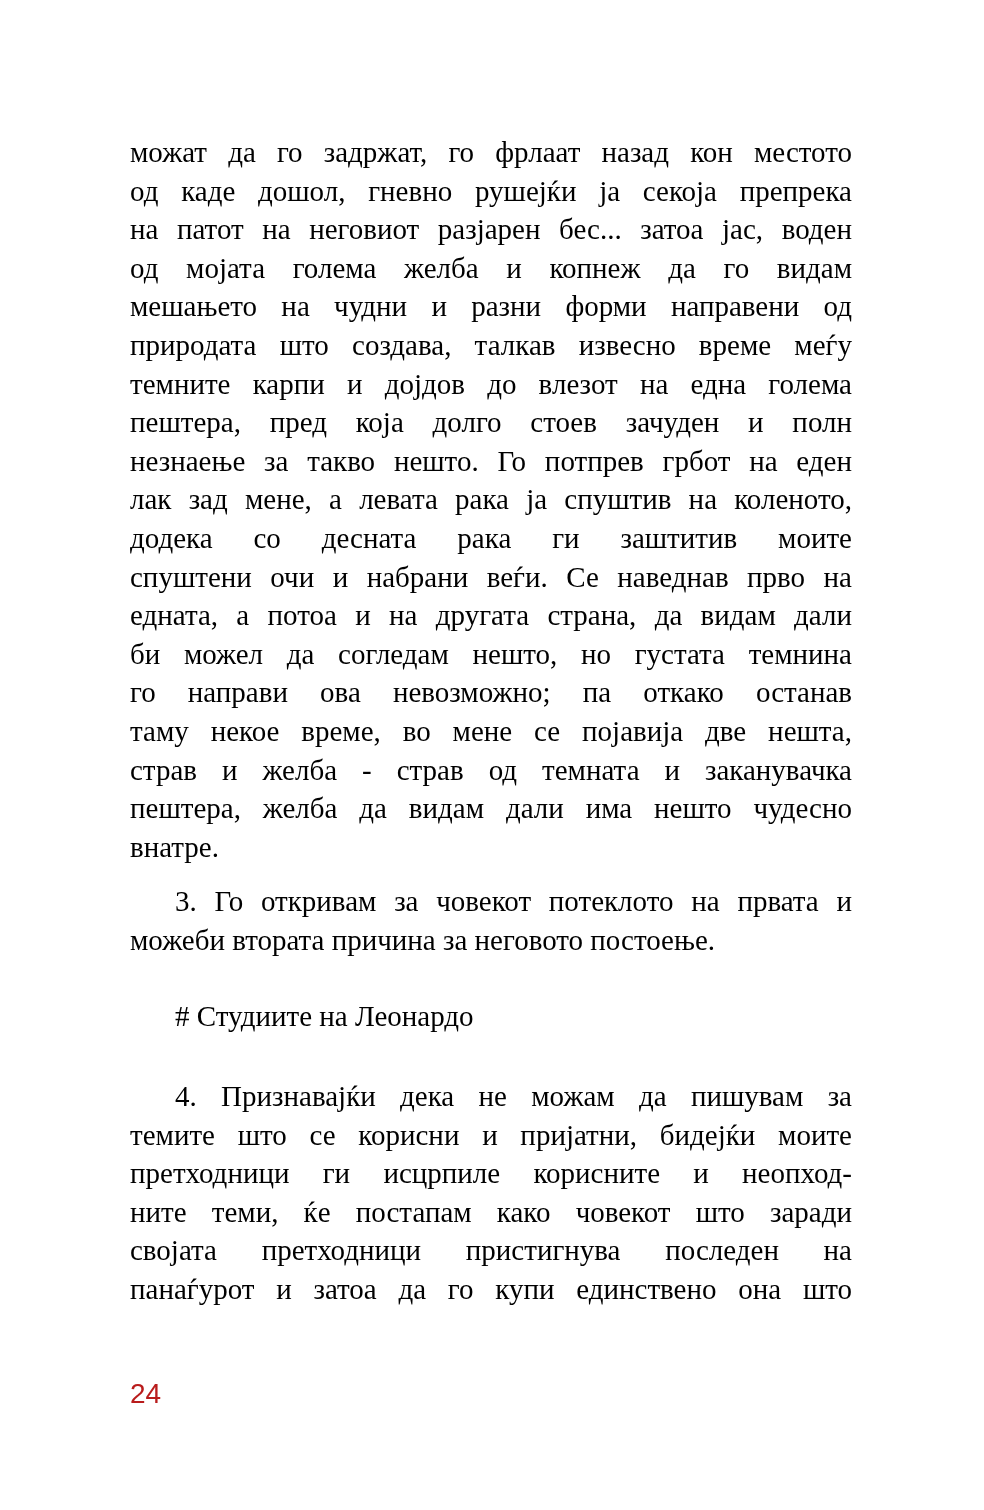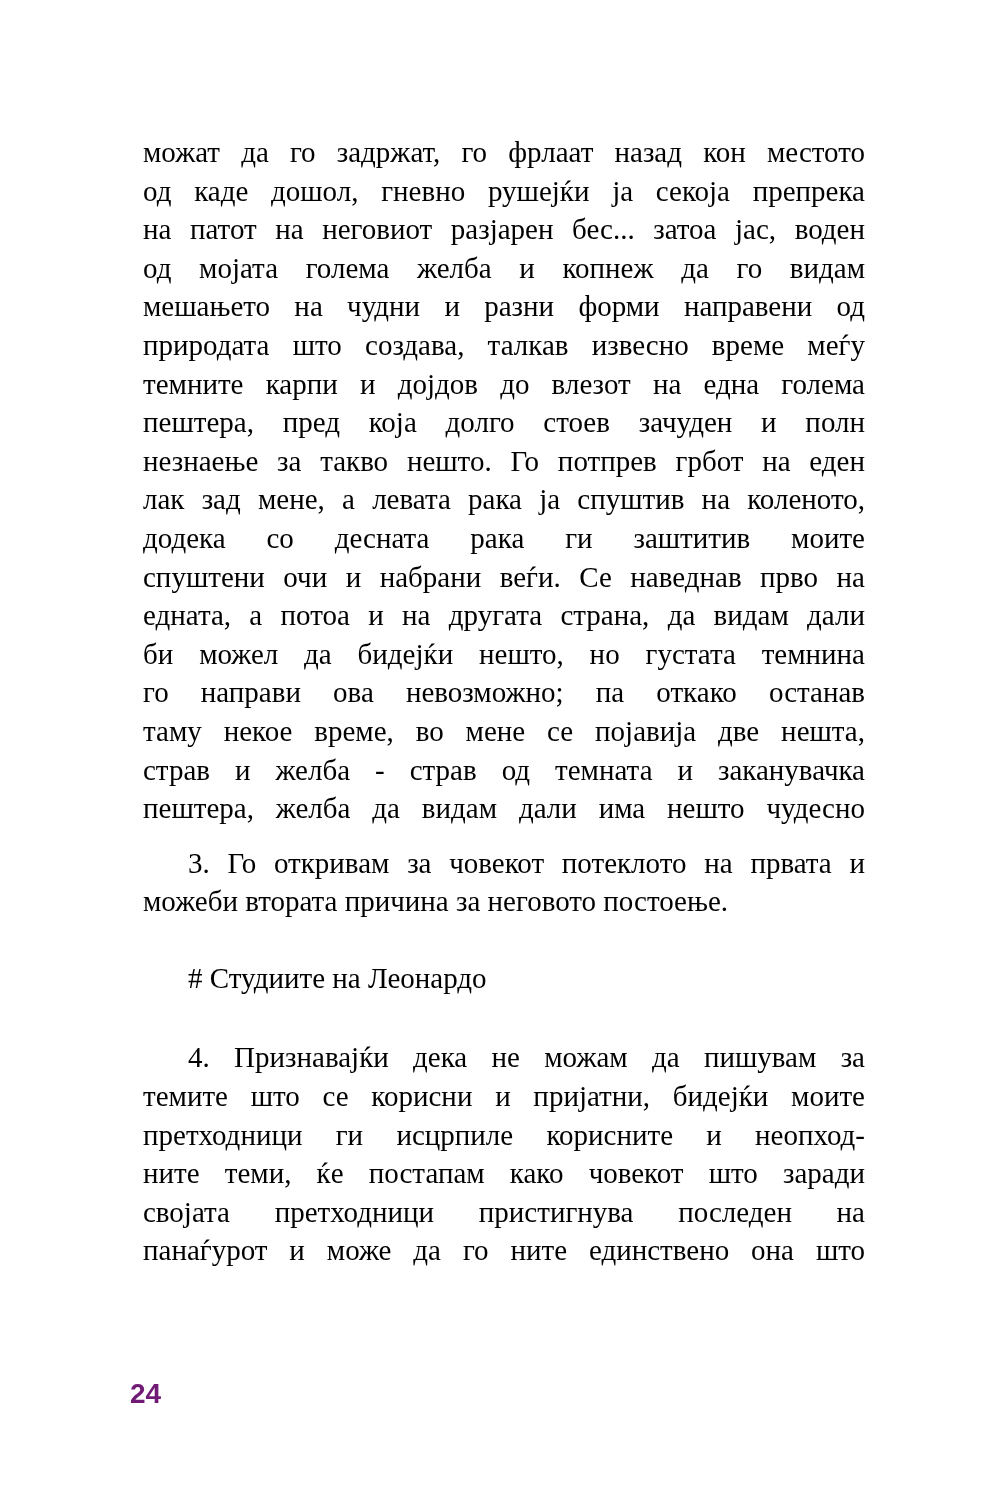--- a/index.html
+++ b/index.html
@@ -10,21 +10,21 @@
     width: 984px;
     height: 1510px;
     background: #ffffff;
     position: relative;
     overflow: hidden;
     color: #000000;
     font-family: "Liberation Serif", serif;
   }
   .text-block {
     position: absolute;
-    left: 143px;
+    left: 130px;
     top: 133px;
     width: 722px;
   }
   .para {
     margin: 0;
     padding: 0;
   }
   .para:nth-child(2) { margin-top: 16px; }
   .para:nth-child(3) { margin-top: 38px; }
   .para:nth-child(4) { margin-top: 41px; }
@@ -42,58 +42,58 @@
   .line.first-indent {
     text-indent: 45px;
   }
   .page-number {
     position: absolute;
     left: 130px;
     top: 1378px;
     font-family: "Liberation Sans", sans-serif;
     font-size: 28px;
     line-height: 32px;
-    color: #701a75;
-    font-weight: bold;
+    color: #b91c1c;
   }
 </style>
 </head>
 <body>
 
 <div class="text-block">
     <div class="para">
       <div class="line">можат да го задржат, го фрлаат назад кон местото</div>
       <div class="line">од каде дошол, гневно рушејќи ја секоја препрека</div>
       <div class="line">на патот на неговиот разјарен бес... затоа јас, воден</div>
       <div class="line">од мојата голема желба и копнеж да го видам</div>
       <div class="line">мешањето на чудни и разни форми направени од</div>
       <div class="line">природата што создава, талкав извесно време меѓу</div>
       <div class="line">темните карпи и дојдов до влезот на една голема</div>
       <div class="line">пештера, пред која долго стоев зачуден и полн</div>
       <div class="line">незнаење за такво нешто. Го потпрев грбот на еден</div>
       <div class="line">лак зад мене, а левата рака ја спуштив на коленото,</div>
       <div class="line">додека со десната рака ги заштитив моите</div>
       <div class="line">спуштени очи и набрани веѓи. Се наведнав прво на</div>
       <div class="line">едната, а потоа и на другата страна, да видам дали</div>
-      <div class="line">би можел да бидејќи нешто, но густата темнина</div>
+      <div class="line">би можел да согледам нешто, но густата темнина</div>
       <div class="line">го направи ова невозможно; па откако останав</div>
       <div class="line">таму некое време, во мене се појавија две нешта,</div>
       <div class="line">страв и желба - страв од темната и заканувачка</div>
       <div class="line">пештера, желба да видам дали има нешто чудесно</div>
+      <div class="line last">внатре.</div>
     </div>
     <div class="para">
       <div class="line first-indent">3. Го откривам за човекот потеклото на првата и</div>
       <div class="line last">можеби втората причина за неговото постоење.</div>
     </div>
     <div class="para heading">
       <div class="line last first-indent"># Студиите на Леонардо</div>
     </div>
     <div class="para">
       <div class="line first-indent">4. Признавајќи дека не можам да пишувам за</div>
       <div class="line">темите што се корисни и пријатни, бидејќи моите</div>
       <div class="line">претходници ги исцрпиле корисните и неопход-</div>
       <div class="line">ните теми, ќе постапам како човекот што заради</div>
       <div class="line">својата претходници пристигнува последен на</div>
-      <div class="line">панаѓурот и може да го ните единствено она што</div>
+      <div class="line">панаѓурот и затоа да го купи единствено она што</div>
     </div>
   </div>
 
 <div class="page-number">24</div>
 
 </body></html>

